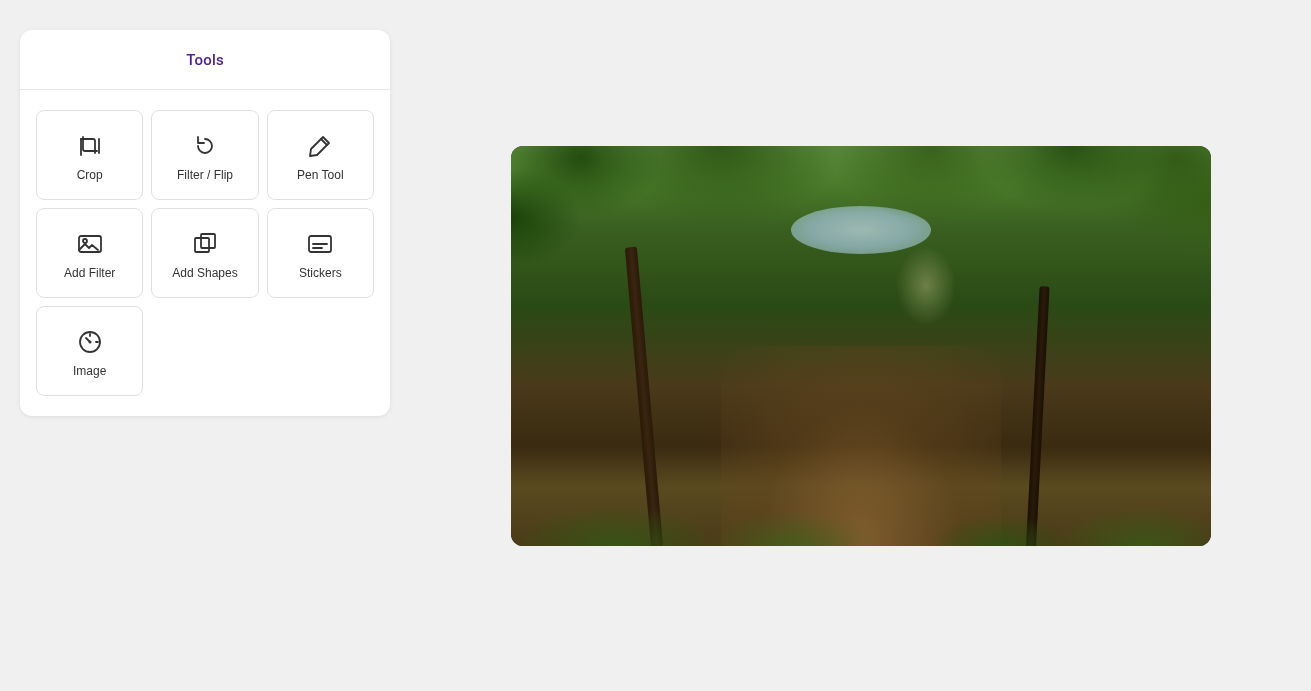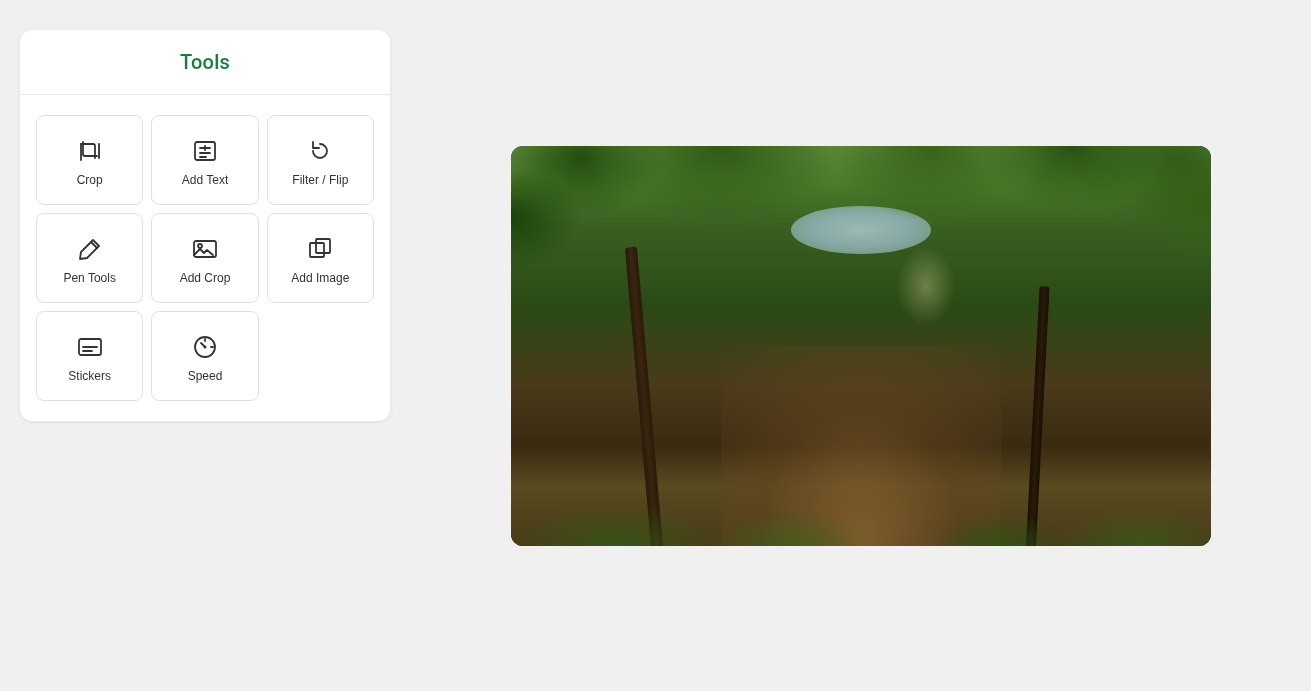--- a/index.html
+++ b/index.html
@@ -39,23 +39,23 @@
       margin-top: 10px;
     }
 
     .tools-header {
       border-bottom: 1px solid #e8e8e8;
       padding: 20px 0;
       text-align: center;
     }
 
     .tools-header-title {
-      font-size: 20px;
+      font-size: 15px;
       font-weight: 500;
-      color: #15803d;
+      color: #4c1d95;
       letter-spacing: 0.2px;
     }
 
     .tools-grid {
       display: grid;
       grid-template-columns: repeat(3, 1fr);
       gap: 8px;
       padding: 20px 16px;
     }
 
@@ -248,74 +248,62 @@
           <svg viewBox="0 0 28 28" fill="none" stroke="#333" stroke-width="1.8" stroke-linecap="round" stroke-linejoin="round">
             <path d="M7 5v12a2 2 0 002 2h12"></path>
             <path d="M5 7h12a2 2 0 012 2v12"></path>
             <line x1="5" y1="7" x2="5" y2="23"></line>
             <line x1="23" y1="7" x2="23" y2="21"></line>
           </svg>
         </div>
         <span class="tool-label">Crop</span>
       </button>
 
-      <button class="tool-button">
-        <div class="tool-icon">
-          <svg viewBox="0 0 28 28" fill="none" stroke="#333" stroke-width="1.8" stroke-linecap="round" stroke-linejoin="round">
-            <rect x="4" y="5" width="20" height="18" rx="2"></rect>
-            <line x1="9" y1="11" x2="19" y2="11"></line>
-            <line x1="14" y1="9" x2="14" y2="13"></line>
-            <line x1="9" y1="16" x2="19" y2="16"></line>
-            <line x1="9" y1="20" x2="15" y2="20"></line>
-          </svg>
-        </div>
-        <span class="tool-label">Add Text</span>
-      </button>
 
       <button class="tool-button">
         <div class="tool-icon">
           <svg viewBox="0 0 28 28" fill="none" stroke="#333" stroke-width="1.8" stroke-linecap="round" stroke-linejoin="round">
             <path d="M7 14a7 7 0 107-7"></path>
             <polyline points="7 5 7 11 13 11"></polyline>
           </svg>
         </div>
         <span class="tool-label">Filter / Flip</span>
       </button>
 
 
       <button class="tool-button">
         <div class="tool-icon">
           <svg viewBox="0 0 28 28" fill="none" stroke="#333" stroke-width="1.8" stroke-linecap="round" stroke-linejoin="round">
             <path d="M17 5l6 6-12 12-7 1 1-7L17 5z"></path>
             <line x1="15" y1="7" x2="21" y2="13"></line>
           </svg>
         </div>
-        <span class="tool-label">Pen Tools</span>
+        <span class="tool-label">Pen Tool</span>
       </button>
 
       <button class="tool-button">
         <div class="tool-icon">
           <svg viewBox="0 0 28 28" fill="none" stroke="#333" stroke-width="1.8" stroke-linecap="round" stroke-linejoin="round">
             <rect x="3" y="6" width="22" height="16" rx="2"></rect>
             <circle cx="9" cy="11" r="2"></circle>
             <path d="M3 20l6-6 4 4 3-3 6 5"></path>
           </svg>
         </div>
-        <span class="tool-label">Add Crop</span>
+        <span class="tool-label">Add Filter</span>
       </button>
 
 
       <button class="tool-button">
         <div class="tool-icon">
           <svg viewBox="0 0 28 28" fill="none" stroke="#333" stroke-width="1.8" stroke-linecap="round" stroke-linejoin="round">
             <rect x="4" y="8" width="14" height="14" rx="1"></rect>
             <rect x="10" y="4" width="14" height="14" rx="1"></rect>
           </svg>
         </div>
-        <span class="tool-label">Add Image</span>
+        <span class="tool-label">Add Shapes</span>
       </button>
 
       <button class="tool-button">
         <div class="tool-icon">
           <svg viewBox="0 0 28 28" fill="none" stroke="#333" stroke-width="1.8" stroke-linecap="round" stroke-linejoin="round">
             <rect x="3" y="6" width="22" height="16" rx="2"></rect>
             <line x1="7" y1="14" x2="21" y2="14"></line>
             <line x1="7" y1="18" x2="16" y2="18"></line>
           </svg>
         </div>
@@ -325,21 +313,21 @@
       <button class="tool-button">
         <div class="tool-icon">
           <svg viewBox="0 0 28 28" fill="none" stroke="#333" stroke-width="1.8" stroke-linecap="round" stroke-linejoin="round">
             <path d="M14 24a10 10 0 100-20 10 10 0 000 20z"></path>
             <path d="M14 14l-4-4"></path>
             <circle cx="14" cy="14" r="1.5" fill="#333" stroke="none"></circle>
             <line x1="14" y1="6" x2="14" y2="8"></line>
             <line x1="22" y1="14" x2="20" y2="14"></line>
           </svg>
         </div>
-        <span class="tool-label">Speed</span>
+        <span class="tool-label">Image</span>
       </button>
 
     </div>
   </div>
 
   <div class="content-area">
     <div class="video-preview">
       <div class="video-preview-inner forest-scene">
         <div class="sky-patch"></div>
         <div class="foliage-overlay"></div>

